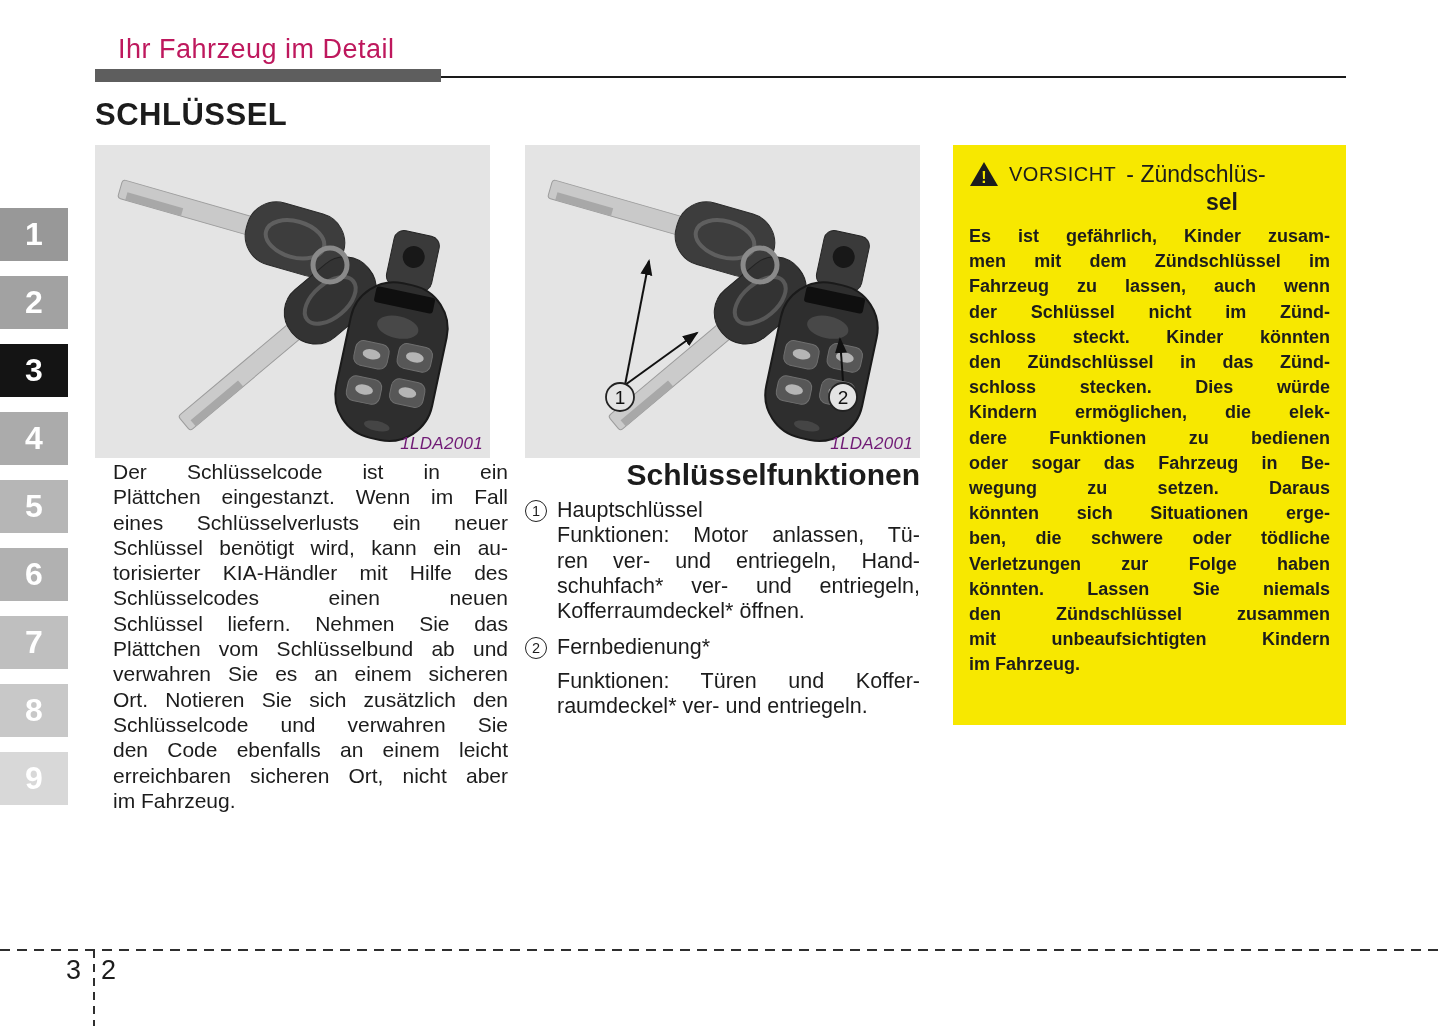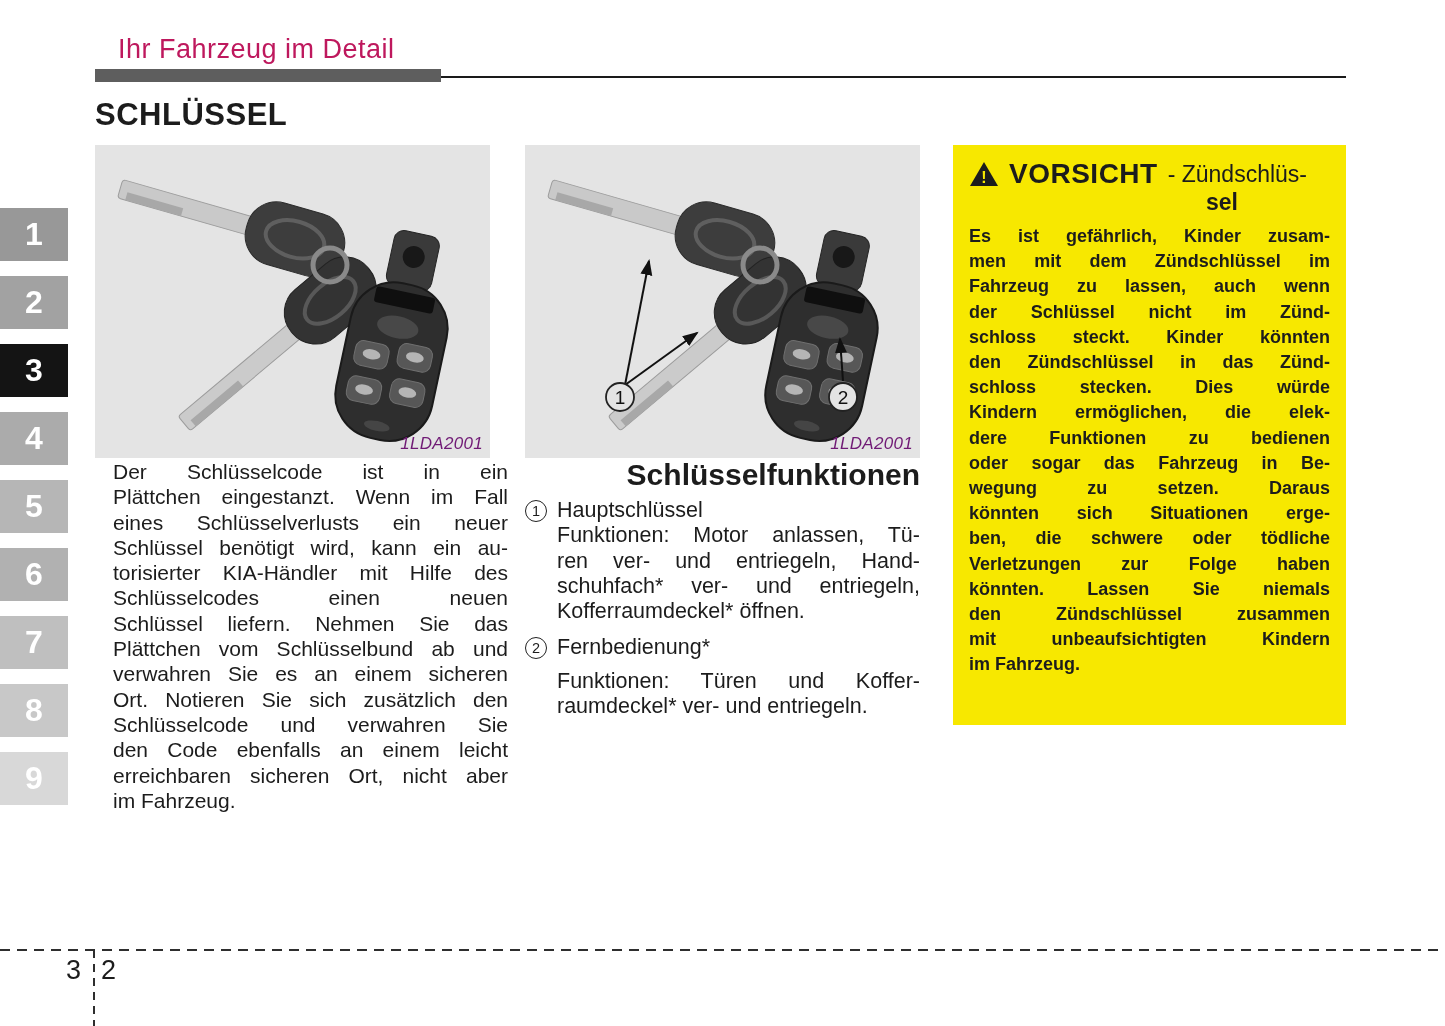--- a/index.html
+++ b/index.html
@@ -33,21 +33,21 @@
   .marker{width:22px;height:22px;border:1.6px solid #222;border-radius:50%;font-size:14.5px;
           line-height:21px;text-align:center;flex:none;margin-top:2px;box-sizing:border-box;}
   .item-title{font-size:21.5px;}
   .item-lines{margin-left:32px;width:363px;}
   .item-lines.gap{margin-top:8px;}
 
   
   .warning{position:absolute;left:953px;top:145px;width:393px;height:580px;background:#f7e800;
            box-sizing:border-box;padding:14px 16px 0 16px;}
   .warn-line1{display:flex;align-items:center;gap:10px;line-height:30px;}
-  .warn-title{font-size:28px;font-weight:bold;letter-spacing:.5px;}
+  .warn-title{font-size:20px;font-weight:normal;letter-spacing:.5px;}
   .warn-sub{font-size:23px;font-weight:normal;}
   .warn-sub2{font-size:23px;font-weight:bold;line-height:26px;padding-left:237px;}
   .warn-body{margin-top:9px;}
   .warn-tline{font-size:18px;font-weight:bold;line-height:25.2px;text-align:justify;text-align-last:justify;}
   .warn-tline.last{text-align-last:left;}
 
   
   .hdash{position:absolute;left:0;top:949px;width:1445px;height:2px;
          background:repeating-linear-gradient(90deg,#2e2e2e 0 10px,transparent 10px 17px);}
   .vdash{position:absolute;left:93px;top:950px;width:2px;height:76px;

